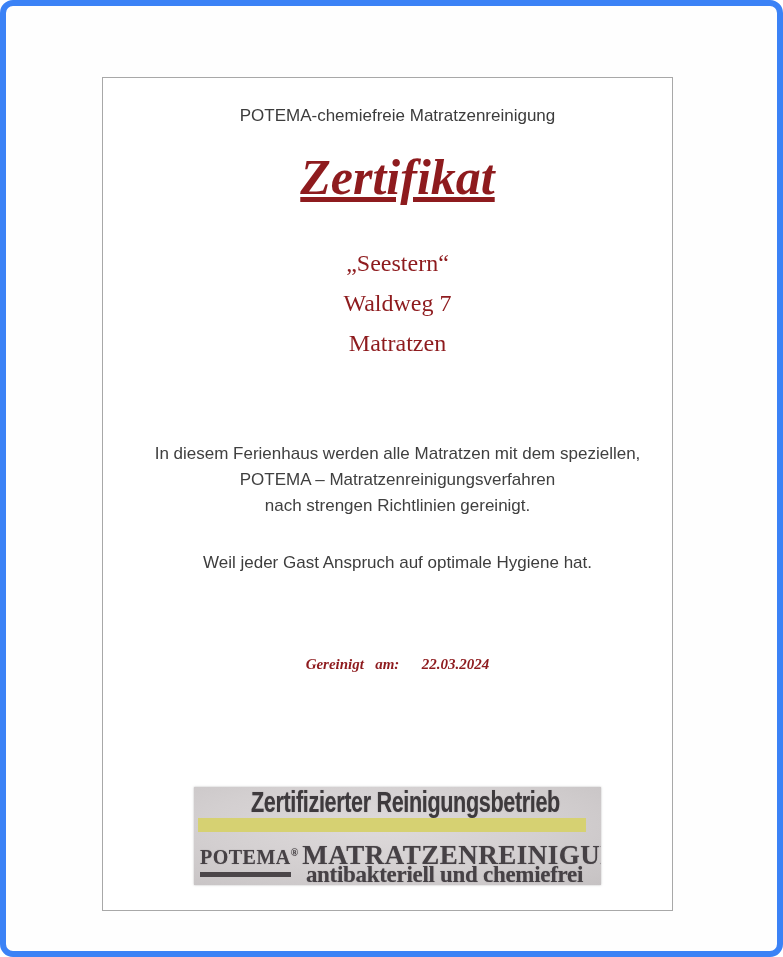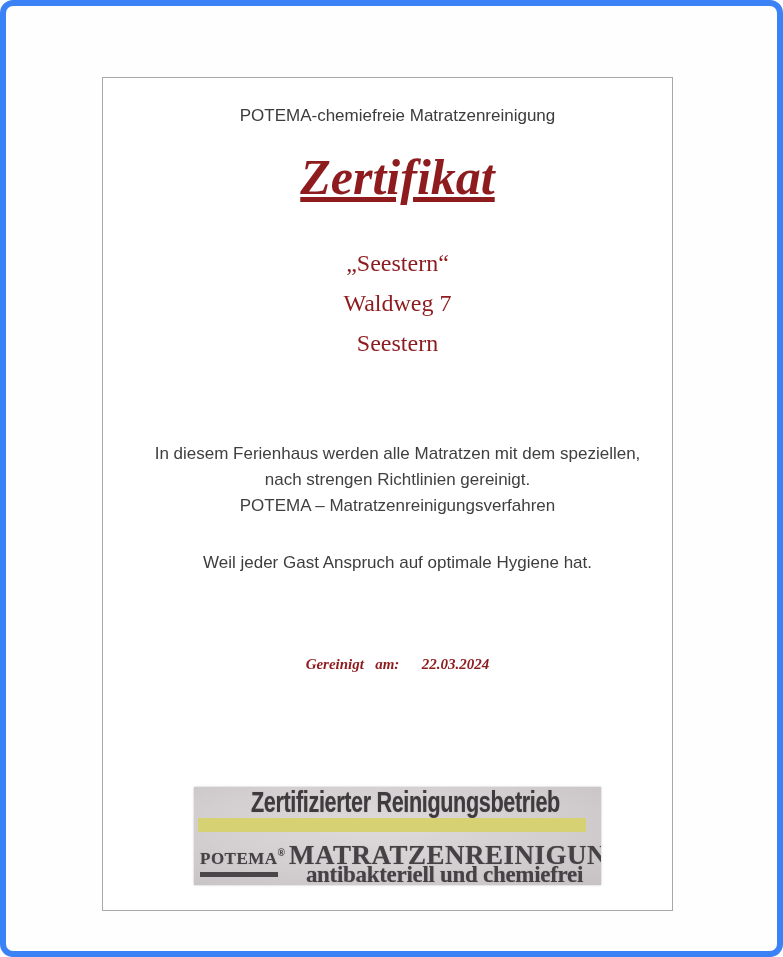--- a/index.html
+++ b/index.html
@@ -97,21 +97,21 @@
     background:var(--stamp-yellow,#d6d172);
   }
   .stamp-brandline{
     position:absolute;top:53px;left:6px;right:10px;
     font-family:"Liberation Serif",serif;
     font-weight:bold;
     white-space:nowrap;
     text-align:left;
   }
   .stamp-brand{
-    font-size:17px;letter-spacing:.5px;
+    font-size:20px;letter-spacing:.5px;
     border-bottom:5px solid #4b4649;
     padding-bottom:4px;
   }
   .stamp-reg{
     font-size:10px;vertical-align:8px;
   }
   .stamp-product{
     font-size:27px;letter-spacing:.5px;
   }
   .stamp-subline{
@@ -130,27 +130,27 @@
   <div class="certificate">
     <div class="content">
 
       <div class="header-line">POTEMA-chemiefreie Matratzenreinigung</div>
 
       <div class="cert-title">Zertifikat</div>
 
       <div class="address">
         <div>„Seestern“</div>
         <div>Waldweg 7</div>
-        <div>Seestern</div>
+        <div>Matratzen</div>
       </div>
 
       <div class="body-par">
         <div>In diesem Ferienhaus werden alle Matratzen mit dem speziellen,</div>
+        <div>POTEMA – Matratzenreinigungsverfahren</div>
         <div>nach strengen Richtlinien gereinigt.</div>
-        <div>POTEMA – Matratzenreinigungsverfahren</div>
       </div>
 
       <div class="claim">Weil jeder Gast Anspruch auf optimale Hygiene hat.</div>
 
       <div class="validity">
         <div>Gereinigt   am:      22.03.2024</div>
       </div>
 
       <div class="stamp">
         <div class="stamp-heading">Zertifizierter Reinigungsbetrieb</div>

